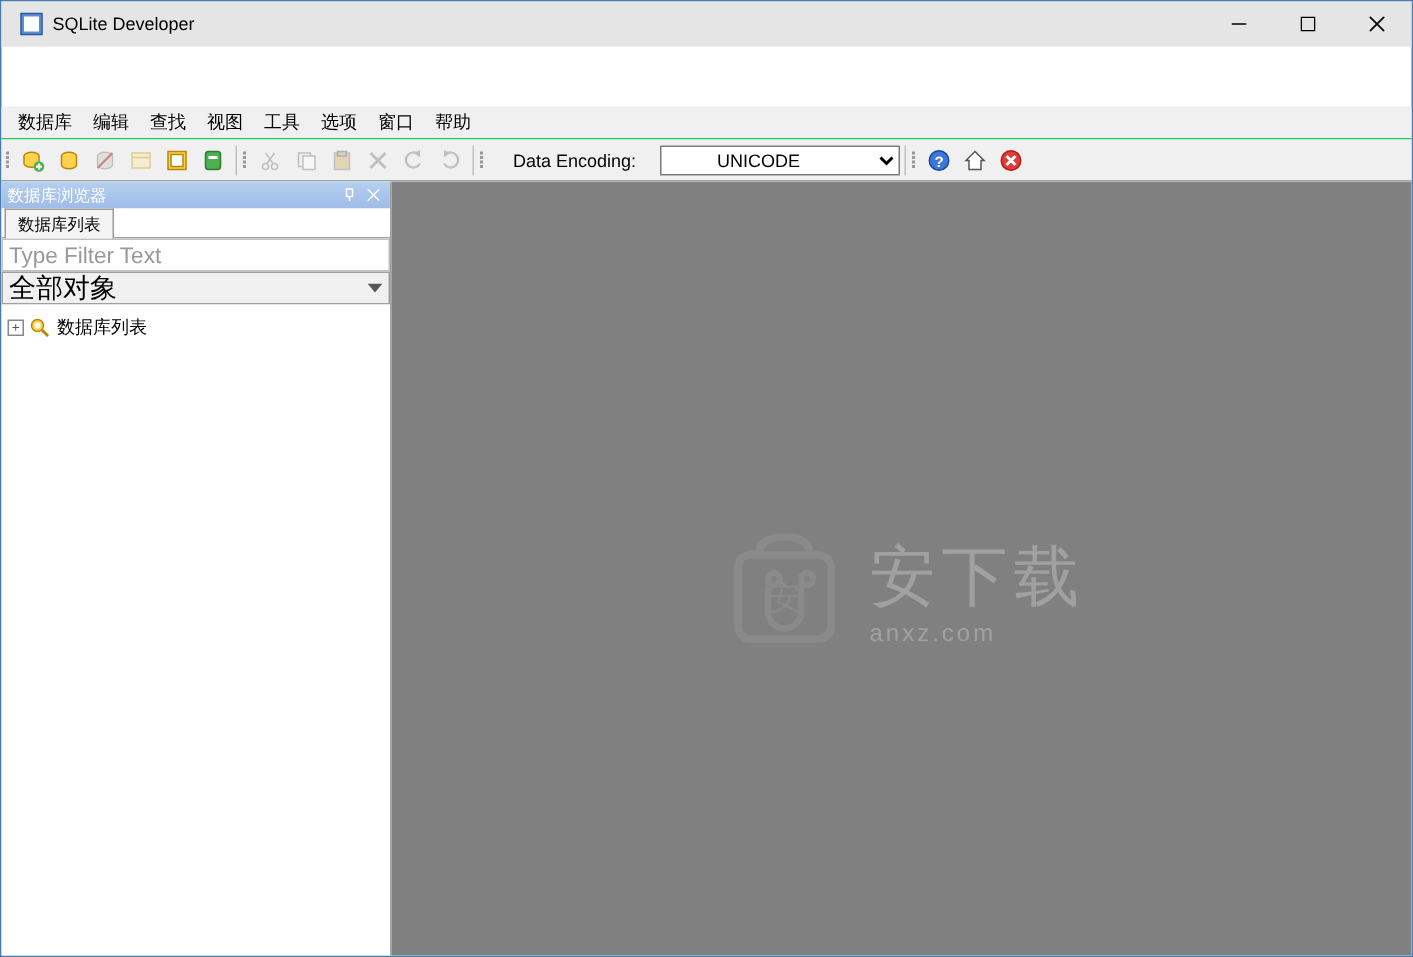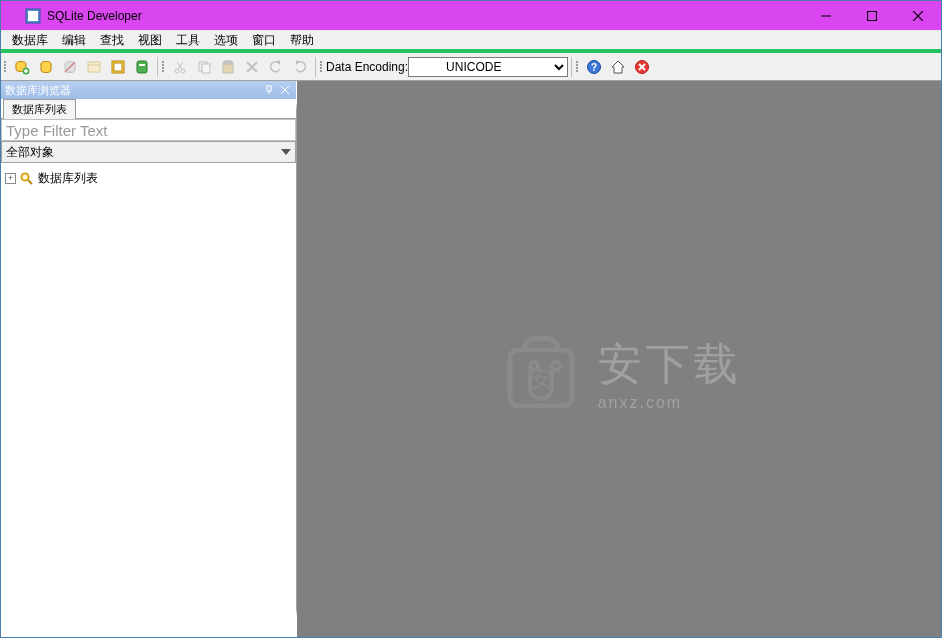--- a/index.html
+++ b/index.html
@@ -1,42 +1,42 @@
 <!DOCTYPE html>
 <html><head>
 <meta charset="utf-8">
 <style>
 * { box-sizing: border-box; margin: 0; padding: 0; }
 body { font-family: "Microsoft YaHei", "Segoe UI", Tahoma, sans-serif; font-size: 12px; background: #fff; overflow: hidden; }
 .window { width: 942px; height: 638px; border: 1px solid #4a7cb0; display: flex; flex-direction: column; background: #fff; }
-.titlebar { height: 30px; background: #d946ef; display: flex; align-items: center; padding-left: 24px; border-bottom: 1px solid #e5e5e5; }
+.titlebar { height: 30px; background: #e5e5e5; display: flex; align-items: center; padding-left: 12px; border-bottom: 1px solid #e5e5e5; }
 .titlebar .app-icon { width: 16px; height: 16px; margin-right: 6px; }
 .titlebar .title { flex: 1; font-size: 12px; color: #000; }
 .win-controls { display: flex; height: 100%; }
 .win-btn { width: 46px; height: 100%; display: flex; align-items: center; justify-content: center; cursor: pointer; }
-.menubar { height: 22px; background: #f0f0f0; display: flex; align-items: center; padding: 0 4px; gap: 0; border-bottom: 4px solid #22c55e; }
+.menubar { height: 22px; background: #f0f0f0; display: flex; align-items: center; padding: 0 4px; gap: 0; border-bottom: 1px solid #22c55e; margin-top: 40px; }
 .menu-item { padding: 2px 7px; cursor: pointer; color: #000; }
 .toolbar { height: 28px; background: #f0f0f0; display: flex; align-items: center; padding: 0 2px; border-bottom: 1px solid #a0a0a0; }
 .grip { width: 5px; height: 22px; display: flex; flex-direction: column; justify-content: center; gap: 1px; margin-right: 2px; }
 .grip span { width: 2px; height: 2px; background: #999; margin-left: 1px; }
 .tbtn { width: 22px; height: 22px; display: flex; align-items: center; justify-content: center; cursor: pointer; margin: 0 1px; border: 1px solid transparent; }
 .tbtn.disabled { opacity: 0.45; cursor: default; }
 .tsep { width: 1px; height: 20px; background: #c0c0c0; margin: 0 3px; }
-.toolbar-label { margin: 0 0; color: #000; }
+.toolbar-label { margin: 0 16px; color: #000; }
 .encoding-select { width: 160px; height: 20px; font-size: 12px; border: 1px solid #7a7a7a; background: #fff; padding-left: 33px; }
 .content { flex: 1; display: flex; overflow: hidden; }
-.sidebar { width: 296px; display: flex; flex-direction: column; border-right: 1px solid #a0a0a0; background: #fff; border-radius: 29px; }
+.sidebar { width: 260px; display: flex; flex-direction: column; border-right: 1px solid #a0a0a0; background: #fff; }
 .panel-header { height: 18px; background: linear-gradient(#b5cff0, #9fbce8); display: flex; align-items: center; padding: 0 4px; color: #fff; font-size: 11px; }
 .panel-header .title-text { flex: 1; }
 .panel-header .hbtn { width: 14px; height: 14px; display: flex; align-items: center; justify-content: center; cursor: pointer; margin-left: 2px; color: #fff; }
 .panel-tabs { height: 20px; display: flex; align-items: flex-end; padding-left: 2px; background: #fff; border-bottom: 1px solid #a0a0a0; }
 .panel-tab { padding: 2px 8px; border: 1px solid #9a9a9a; border-bottom: none; background: #f4f4f4; cursor: pointer; font-size: 11px; position: relative; top: 1px; }
 .filter-input { width: 100%; height: 22px; border: 1px solid #c0c0c0; padding: 2px 4px; font-size: 15px; color: #888; margin: 0; }
 .filter-input::placeholder { color: #999; }
-.object-select { width: 100%; height: 22px; border: 1px solid #a0a0a0; background: #f0f0f0; padding: 0 4px; font-size: 12px; display: flex; align-items: center; justify-content: space-between; cursor: pointer; }
+.object-select { width: 100%; height: 22px; border: 1px solid #a0a0a0; background: #f0f0f0; padding: 0 4px; font-size: 18px; display: flex; align-items: center; justify-content: space-between; cursor: pointer; }
 .tree { flex: 1; padding: 6px 4px; overflow: auto; background: #fff; }
 .tree-node { display: flex; align-items: center; gap: 3px; cursor: pointer; padding: 1px 0; }
 .tree-expander { width: 11px; height: 11px; border: 1px solid #888; display: flex; align-items: center; justify-content: center; font-size: 9px; line-height: 1; color: #555; }
 .main-area { flex: 1; background: #808080; position: relative; display: flex; align-items: center; justify-content: center; }
 .watermark { opacity: 0.25; color: #fff; text-align: center; margin-top: 28px; }
 .watermark .bag { display: inline-block; vertical-align: middle; }
 .watermark .txt { display: inline-block; vertical-align: middle; margin-left: 8px; text-align: left; }
 .watermark .big { font-size: 44px; font-weight: 300; letter-spacing: 4px; }
 .watermark .small { font-size: 16px; letter-spacing: 2px; }
 svg { display: block; }

